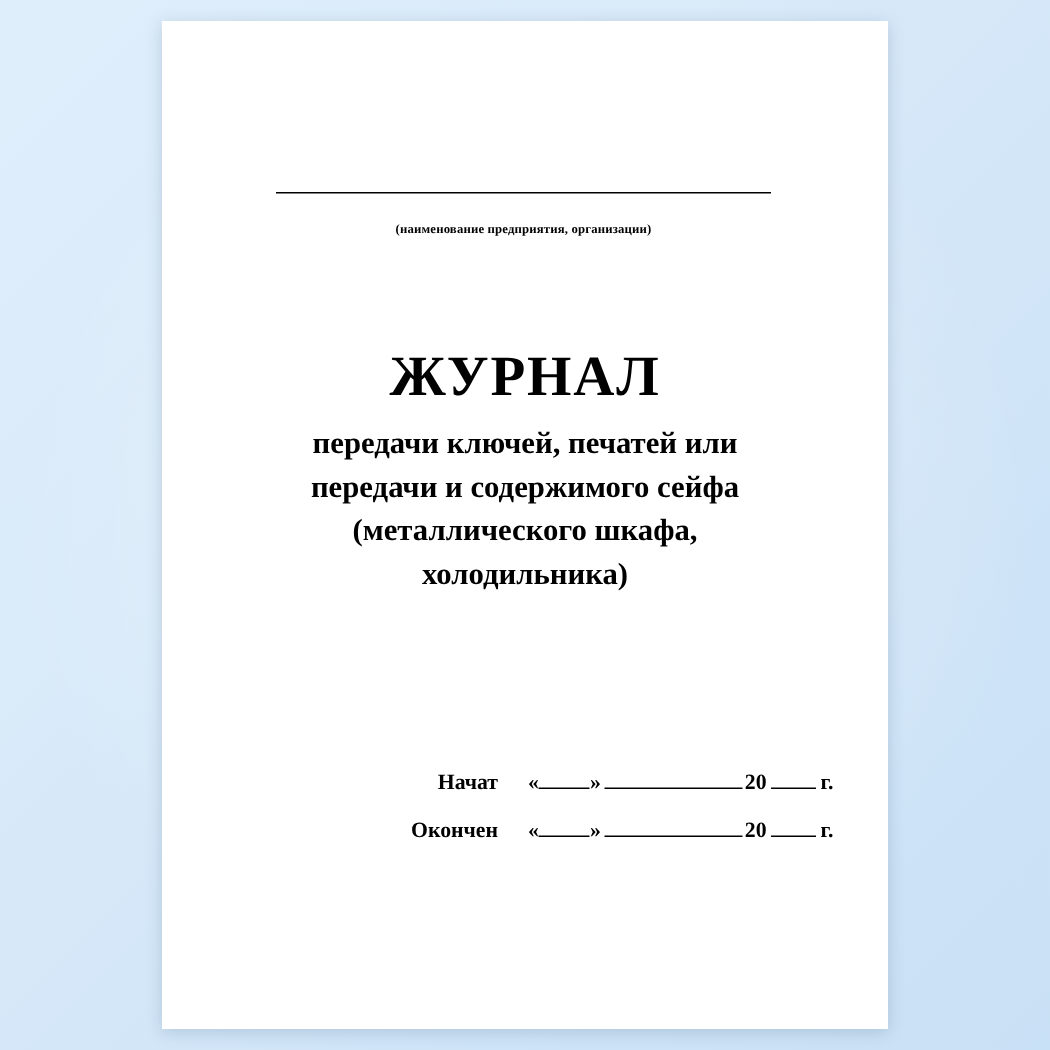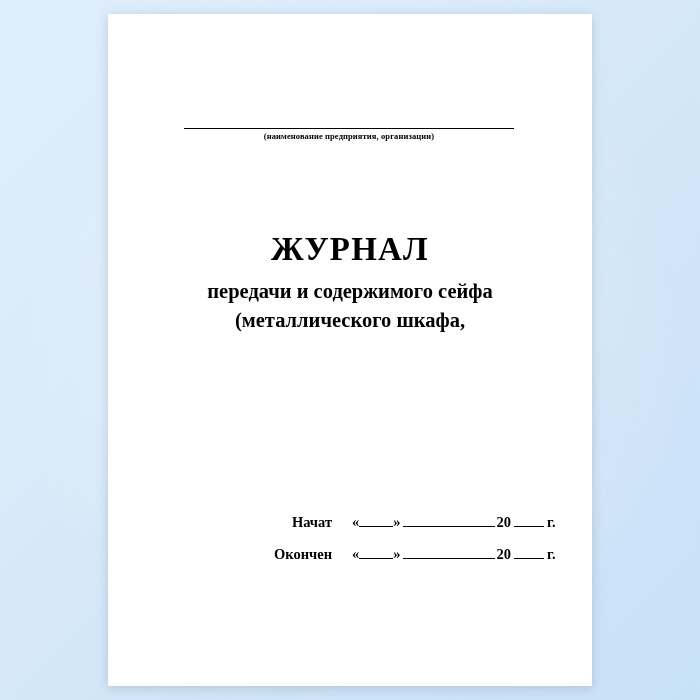--- a/index.html
+++ b/index.html
@@ -44,34 +44,34 @@
     text-align: center;
   }
   .org-line {
     border-bottom: 1px solid #000000;
     height: 18px;
   }
   .org-caption {
     font-size: 8.5px;
     font-weight: bold;
     letter-spacing: 0.1px;
-    margin-top: 2px;
+    margin-top: 18px;
     color: #000;
     font-family: "Liberation Serif", serif;
   }
   .title-block {
     position: absolute;
     left: 32px;
     top: 218px;
     width: 420px;
     text-align: center;
     color: #000;
   }
   .title-main {
-    font-size: 33px;
+    font-size: 38px;
     font-weight: bold;
     letter-spacing: 1.2px;
     line-height: 1.05;
     font-family: "Liberation Serif", serif;
   }
   .title-sub {
     margin-top: 10px;
     font-size: 20.5px;
     font-weight: bold;
     line-height: 1.42;
@@ -134,22 +134,24 @@
   <div class="page">
 
     <div class="org-block">
       <div class="org-line"></div>
       <div class="org-caption">(наименование предприятия, организации)</div>
     </div>
 
     <div class="title-block">
       <div class="title-main">ЖУРНАЛ</div>
       <div class="title-sub">
+        <div>передачи ключей, печатей или</div>
         <div>передачи и содержимого сейфа</div>
         <div>(металлического шкафа,</div>
+        <div>холодильника)</div>
       </div>
     </div>
 
     <div class="dates-block">
 
       <div class="date-row">
         <span class="lbl">Начат</span>
         <span class="seg quote">«</span>
         <span class="u-short"></span>
         <span class="seg quote">»</span>

